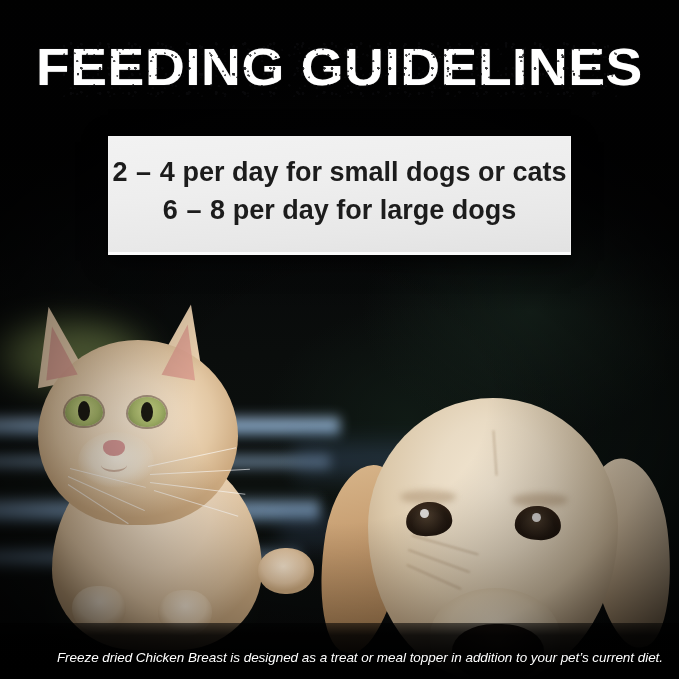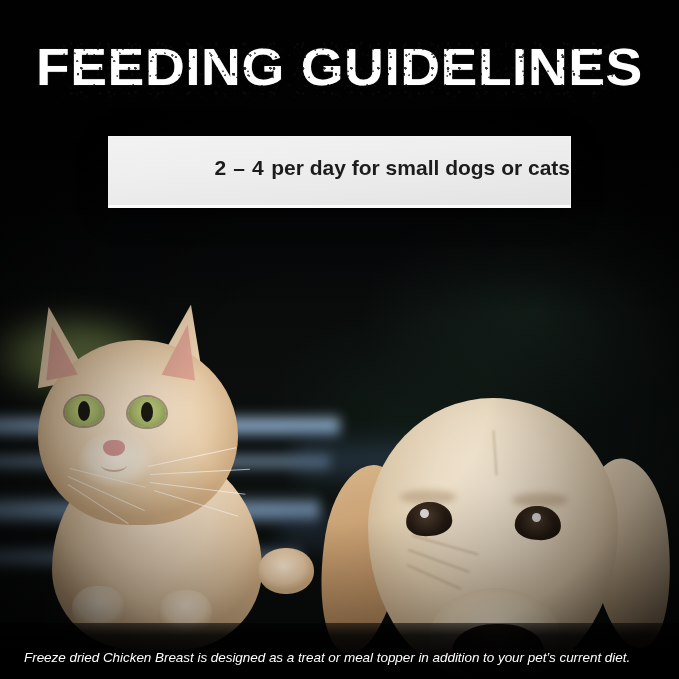--- a/index.html
+++ b/index.html
@@ -216,23 +216,23 @@
   }
   .panel{
     background:linear-gradient(175deg,#f2f2f2 0%,#eeeeee 40%,#e8e8e8 75%,#e2e2e2 100%);
     padding:16px 0 22px;
     border-top:1px solid rgba(255,255,255,.5);
     border-left:1px solid rgba(255,255,255,.30);
     border-right:1px solid rgba(255,255,255,.30);
     border-bottom:3px solid rgba(255,255,255,.78);
   }
   .guide{
-    text-align:right;
+    text-align:center;
     color:#1c1c1c;
-    font-size:21px;
+    font-size:27px;
     font-weight:700;
     line-height:1.42;
     white-space:nowrap;
   }
   .guide .amt{letter-spacing:.6px;}
   .guide .gap{display:inline-block;width:7px;}
 
   
   .disclaimer-bg{
     position:absolute;left:0;right:0;bottom:0;height:56px;
@@ -240,21 +240,21 @@
   }
   .disclaimer{
     position:absolute;left:24px;right:16px;bottom:10px;
     color:#ffffff;
     font-size:13.5px;
     font-style:italic;
     font-weight:400;
     line-height:1.55;
     letter-spacing:-.05px;
   }
-  .disclaimer div{white-space:nowrap;}
+  .disclaimer div{white-space:nowrap;text-align:right;}
 </style>
 </head>
 <body>
 
 <div class="stage">
 
   <div class="photo">
     <div class="bg-foliage"></div>
     <div class="bg-grass"></div>
     <div class="bg-grass2"></div>
@@ -314,20 +314,23 @@
   </div>
 
   <div class="title">FEEDING GUIDELINES</div>
   <div class="title-grit"></div>
 
   <div class="card">
     <div class="panel">
       <div class="guide">
         <span class="amt">2 – 4</span><span class="gap"></span><span>per day for small dogs or cats</span>
       </div>
+      <div class="guide">
+        <span class="amt">6 – 8</span><span class="gap"></span><span>per day for large dogs</span>
+      </div>
     </div>
   </div>
 
   <div class="disclaimer-bg"></div>
   <div class="disclaimer">
     <div>Freeze dried Chicken Breast is designed as a treat or meal topper in addition to your pet’s current diet.</div>
   </div>
 
 </div>
 

